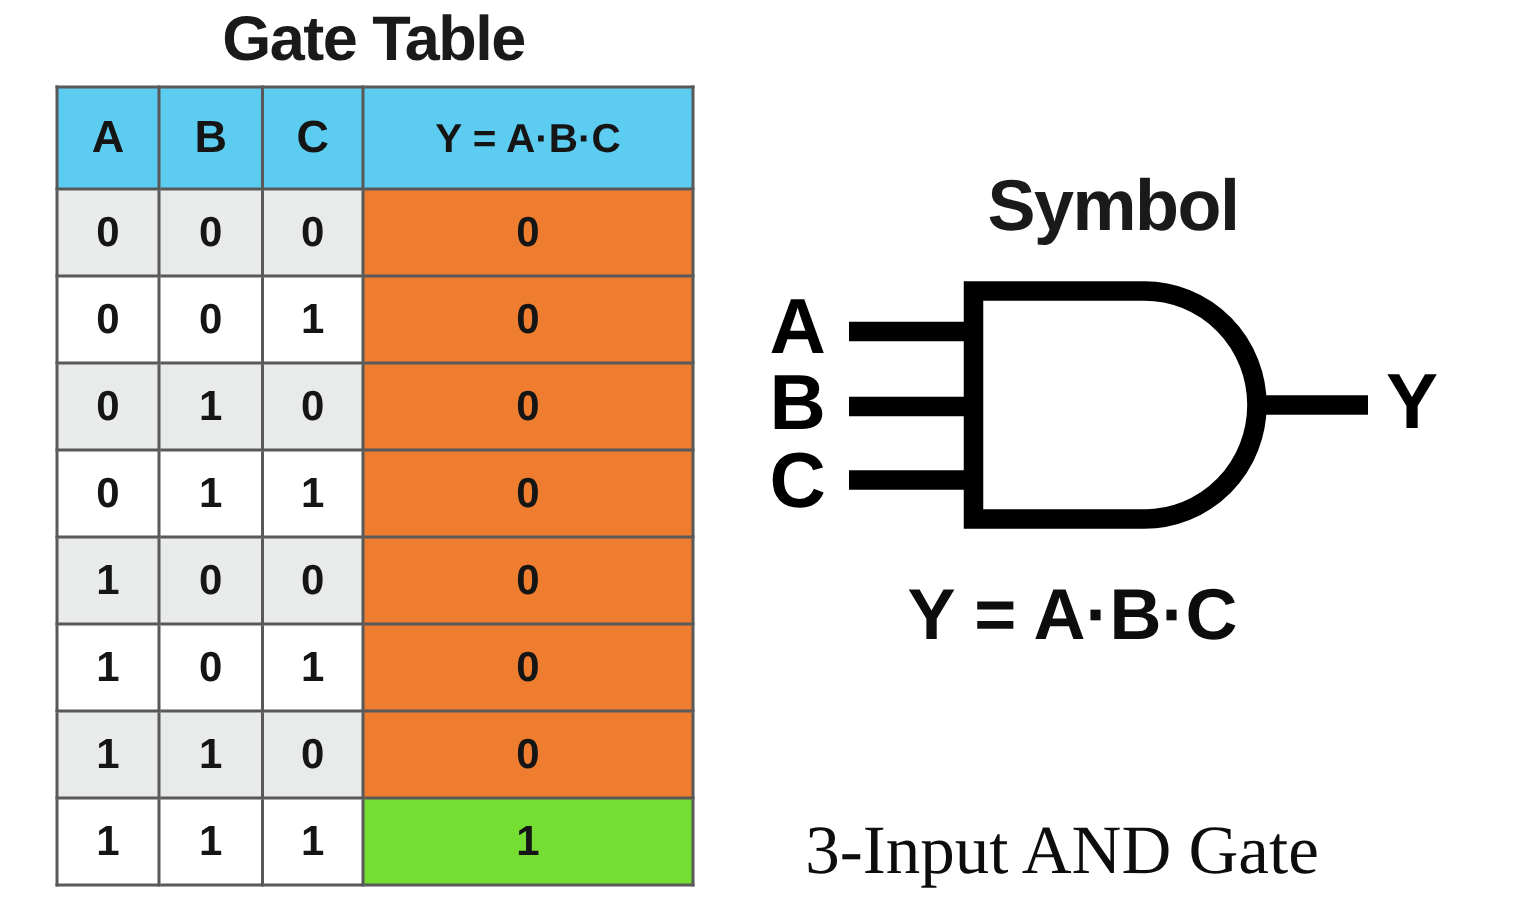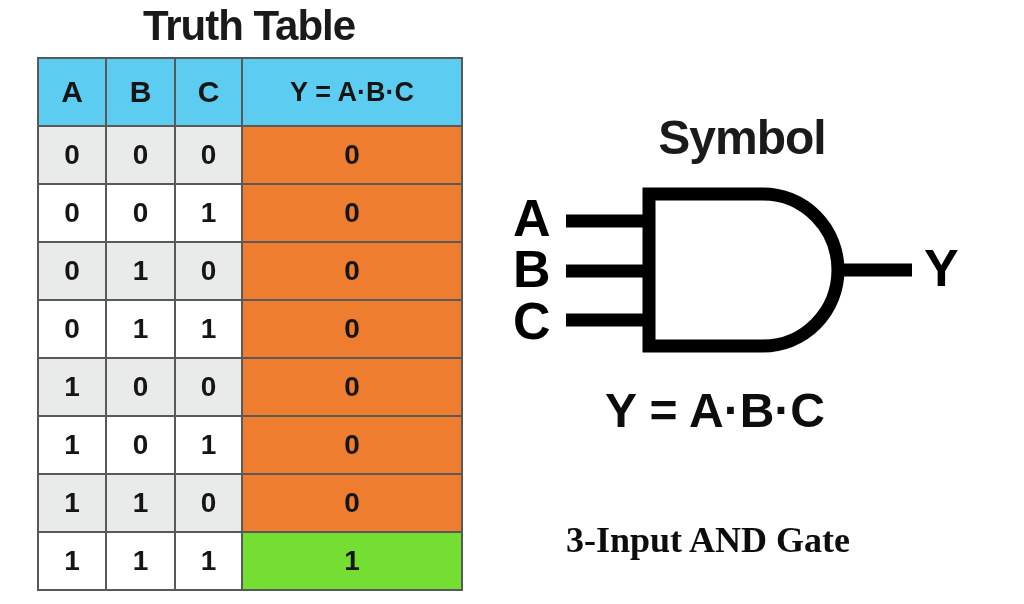--- a/index.html
+++ b/index.html
@@ -66,33 +66,33 @@
   .lbl-a{left:513px;top:194px;}
   .lbl-b{left:513px;top:245px;}
   .lbl-c{left:513px;top:297px;}
   .lbl-y{left:924px;top:244px;}
   .equation{
     position:absolute;left:465px;top:383px;width:500px;
     text-align:center;font-size:48px;font-weight:bold;letter-spacing:0px;
     color:#0d0d0d;
   }
   .caption{
-    position:absolute;left:458px;top:519px;width:500px;
+    position:absolute;left:458px;top:540px;width:500px;
     text-align:center;
     font-family:"Liberation Serif",serif;
-    font-size:36px;font-weight:bold;
+    font-size:46px;font-weight:normal;
     color:#0d0d0d;
   }
 </style>
 </head>
 <body>
 
 <div class="canvas">
 
-  <div class="tt-title">Truth Table</div>
+  <div class="tt-title">Gate Table</div>
 
   <table class="truth">
     <colgroup>
         <col class="c-a">
         <col class="c-b">
         <col class="c-c">
         <col class="c-y">
       </colgroup>
     <thead>
       <tr>

